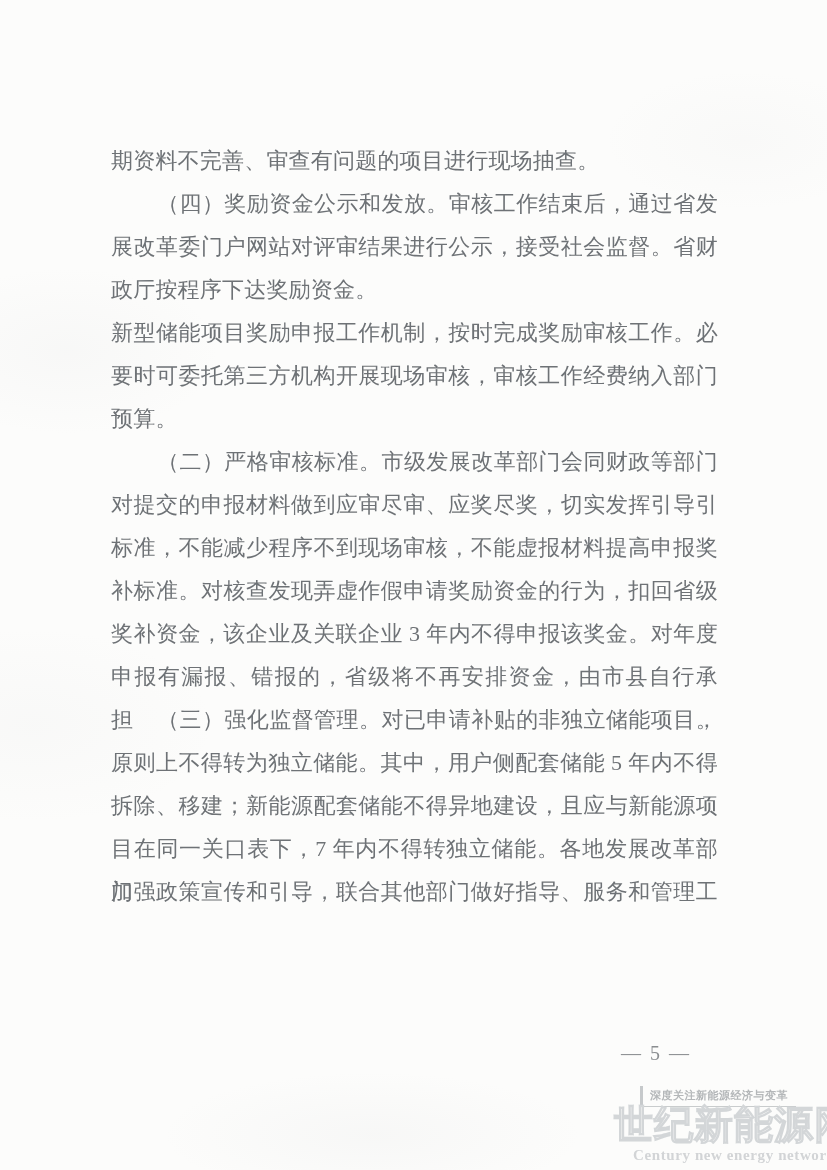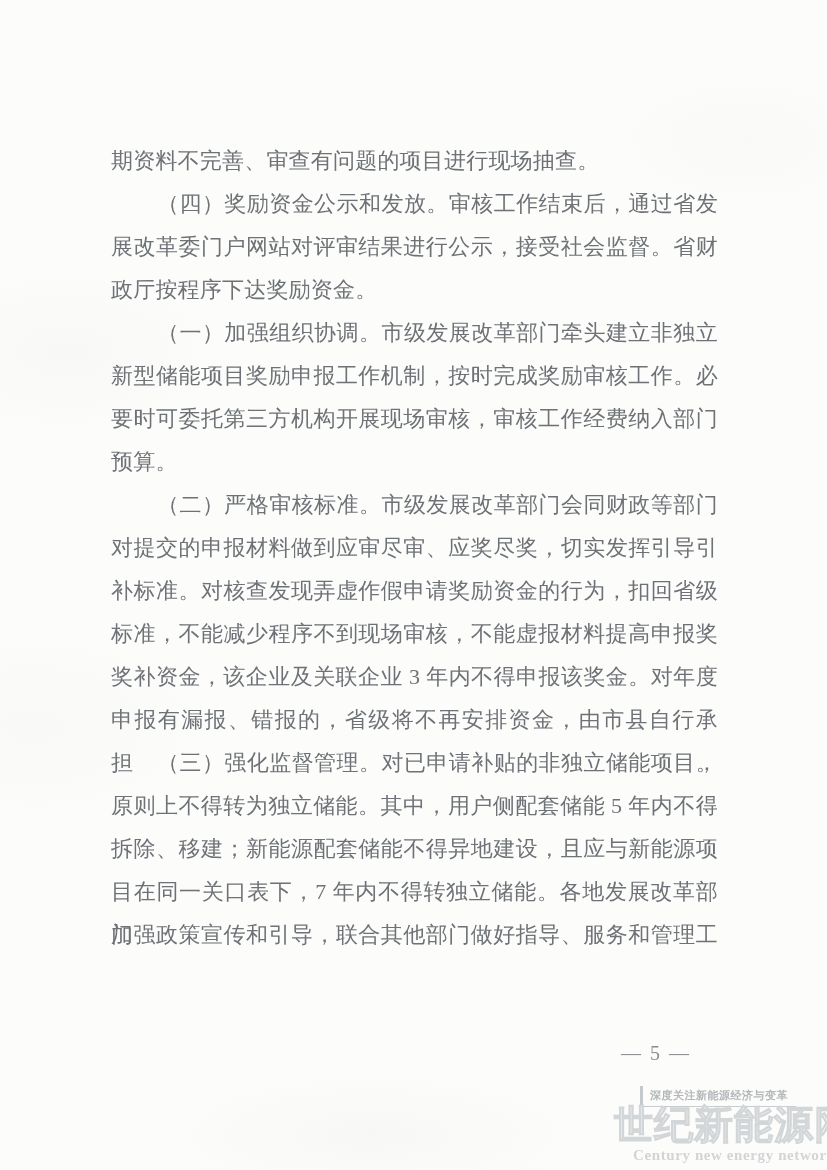--- a/index.html
+++ b/index.html
@@ -119,28 +119,27 @@
 </head>
 <body>
 
 <div class="page">
 
   <div class="doc-body">
       <div class="line plain">期资料不完善、审查有问题的项目进行现场抽查。</div>
       <div class="line indent-fill">（四）奖励资金公示和发放。审核工作结束后，通过省发</div>
       <div class="line fill">展改革委门户网站对评审结果进行公示，接受社会监督。省财</div>
       <div class="line plain">政厅按程序下达奖励资金。</div>
-      <div class="line indent-fill">（一）加强组织协调。市级发展改革部门牵头建立非独立</div>
       <div class="line fill">新型储能项目奖励申报工作机制，按时完成奖励审核工作。必</div>
       <div class="line fill">要时可委托第三方机构开展现场审核，审核工作经费纳入部门</div>
       <div class="line plain">预算。</div>
       <div class="line indent-fill">（二）严格审核标准。市级发展改革部门会同财政等部门</div>
       <div class="line fill">对提交的申报材料做到应审尽审、应奖尽奖，切实发挥引导引</div>
+      <div class="line fill">标准，不能减少程序不到现场审核，不能虚报材料提高申报奖</div>
       <div class="line fill">补标准。对核查发现弄虚作假申请奖励资金的行为，扣回省级</div>
-      <div class="line fill">标准，不能减少程序不到现场审核，不能虚报材料提高申报奖</div>
       <div class="line fill">奖补资金，该企业及关联企业 3 年内不得申报该奖金。对年度</div>
       <div class="line fill">申报有漏报、错报的，省级将不再安排资金，由市县自行承担。</div>
       <div class="line indent-fill">（三）强化监督管理。对已申请补贴的非独立储能项目，</div>
       <div class="line fill">原则上不得转为独立储能。其中，用户侧配套储能 5 年内不得</div>
       <div class="line fill">拆除、移建；新能源配套储能不得异地建设，且应与新能源项</div>
       <div class="line fill">目在同一关口表下，7 年内不得转独立储能。各地发展改革部门</div>
       <div class="line fill">加强政策宣传和引导，联合其他部门做好指导、服务和管理工</div>
     </div>
 
   <div class="page-number">— 5 —</div>

